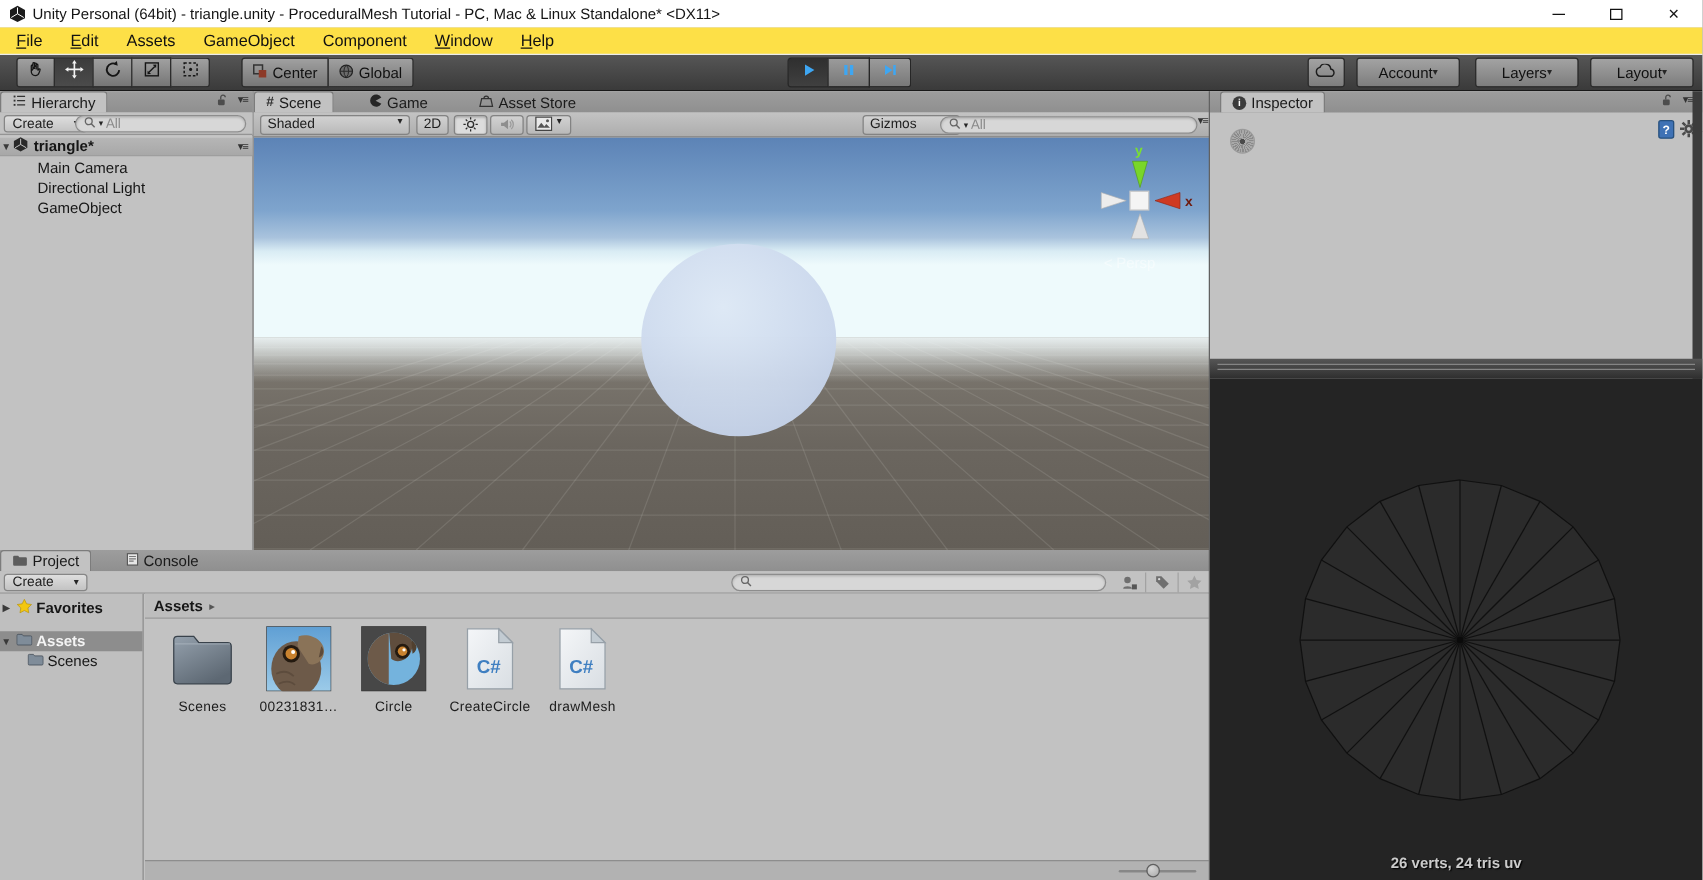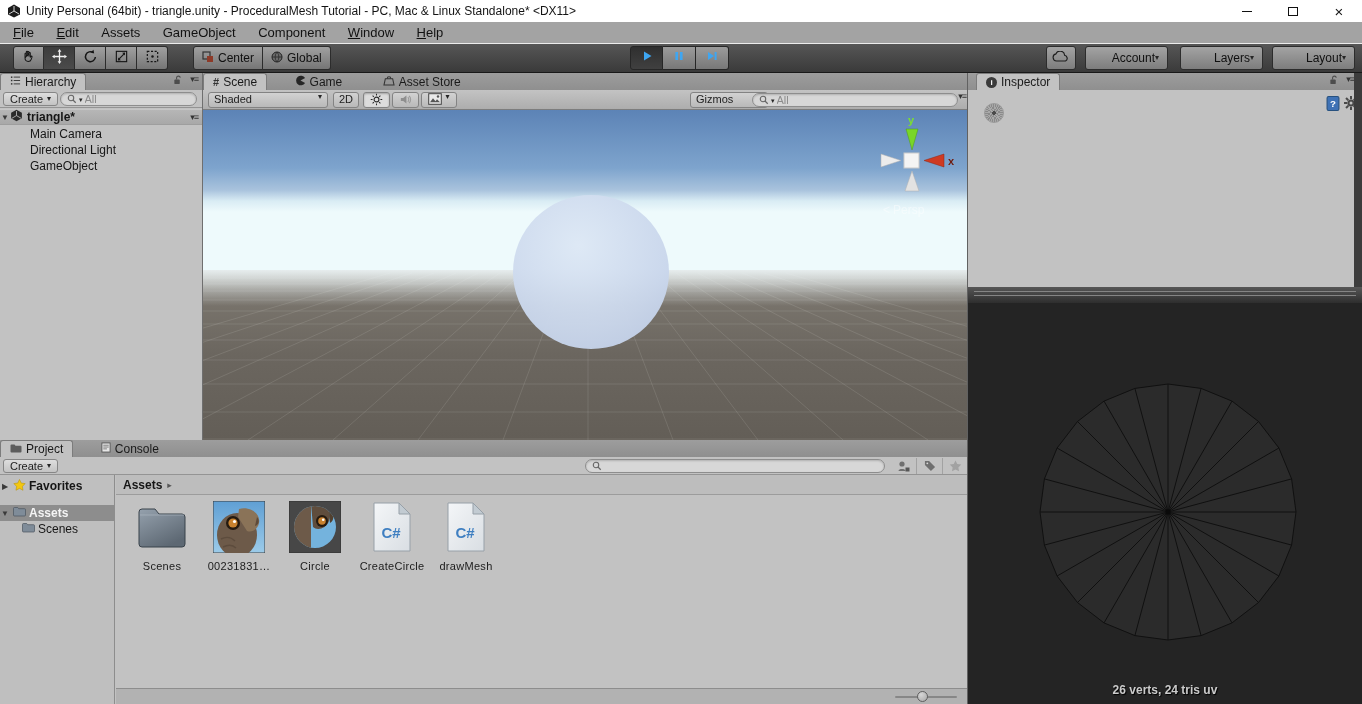--- a/index.html
+++ b/index.html
@@ -4,49 +4,49 @@
 <style>
   * { margin:0; padding:0; box-sizing:border-box; }
   html,body { width:1362px; height:704px; overflow:hidden; }
   body { font-family:"Liberation Sans", sans-serif; background:#c2c2c2; position:relative; color:#161616; }
   .abs { position:absolute; }
 
   
   #titlebar { left:0; top:0; width:1362px; height:22px; background:#ffffff; }
   #titlebar .title { position:absolute; left:26px; top:0; line-height:22px; font-size:12px; color:#141414; white-space:nowrap; }
   .winbtn { position:absolute; top:0; width:46px; height:22px; display:flex; align-items:center; justify-content:center; cursor:default; }
-  #menubar { left:0; top:22px; width:1362px; height:22px; background:#a3a3a3; border-bottom:1px solid #ececec; padding-left:4px; }
+  #menubar { left:0; top:22px; width:1362px; height:22px; background:#fde047; border-bottom:1px solid #ececec; padding-left:4px; }
   .menu-item { display:inline-block; padding:0 9px; line-height:21px; font-size:13px; color:#111; }
   .uf::first-letter { text-decoration:underline; }
 
   
   #toolbar { left:0; top:44px; width:1362px; height:29px; background:linear-gradient(#565656,#3a3a3a); border-bottom:1px solid #191919; }
   .tool-group { position:absolute; display:flex; }
   .tbtn { width:31px; height:24px; display:flex; align-items:center; justify-content:center; background:linear-gradient(#a0a0a0,#767676); border:1px solid #2c2c2c; border-left-width:0; }
   .tbtn:first-child { border-left-width:1px; border-radius:3px 0 0 3px; }
   .tbtn:last-child { border-radius:0 3px 3px 0; }
   .tbtn.active { background:linear-gradient(#3c3c3c,#4b4b4b); }
   .cgbtn { height:24px; display:flex; align-items:center; gap:4px; padding:0 8px; background:linear-gradient(#a0a0a0,#767676); border:1px solid #2c2c2c; border-left-width:0; font-size:12px; color:#101010; }
   .cgbtn:first-child { border-left-width:1px; border-radius:3px 0 0 3px; }
   .cgbtn:last-child { border-radius:0 3px 3px 0; }
   .pbtn { width:33px; height:24px; display:flex; align-items:center; justify-content:center; background:linear-gradient(#9b9b9b,#787878); border:1px solid #262626; border-left-width:0; }
   .pbtn:first-child { border-left-width:1px; border-radius:3px 0 0 3px; }
   .pbtn:last-child { border-radius:0 3px 3px 0; }
   .pbtn.active { background:linear-gradient(#2f2f2f,#404040); }
-  .ddbtn { position:absolute; height:24px; background:linear-gradient(#a3a3a3,#7d7d7d); border:1px solid #2c2c2c; border-radius:3px; display:flex; align-items:center; justify-content:flex-end; padding:0 8px; font-size:12px; color:#101010; }
+  .ddbtn { position:absolute; height:24px; background:linear-gradient(#a3a3a3,#7d7d7d); border:1px solid #2c2c2c; border-radius:3px; display:flex; align-items:center; justify-content:center; padding:0 8px; font-size:12px; color:#101010; }
   .caret { font-size:8px; color:#262626; line-height:1; }
 
   
   .panel { position:absolute; background:#c2c2c2; }
   .tabstrip { position:absolute; left:0; top:0; right:0; height:17px; background:linear-gradient(#9d9d9d,#8f8f8f); }
   .tab { display:inline-flex; align-items:center; gap:4px; height:17px; padding:0 9px; font-size:12px; color:#1a1a1a; vertical-align:top; }
   .tab.active { background:#c2c2c2; border:1px solid #7c7c7c; border-bottom:none; border-radius:3px 3px 0 0; }
   .pm { font-size:9px; color:#333; letter-spacing:-1px; line-height:1; }
   .subbar { position:absolute; left:0; right:0; height:18px; background:#c2c2c2; border-bottom:1px solid #949494; }
-  .minibtn { position:absolute; top:2px; height:14px; background:linear-gradient(#dedede,#c3c3c3); border:1px solid #868686; border-radius:3px; font-size:11px; color:#1d1d1d; display:inline-flex; align-items:center; gap:4px; padding:0 6px; }
+  .minibtn { position:absolute; top:2px; height:14px; background:linear-gradient(#dedede,#c3c3c3); border:1px solid #868686; border-radius:3px; font-size:11px; color:#1d1d1d; display:inline-flex; align-items:center; gap:16px; padding:0 6px; }
   .searchpill { position:absolute; height:14px; background:#d7d7d7; border:1px solid #8d8d8d; border-radius:8px; display:flex; align-items:center; padding:0 6px; gap:2px; box-shadow:inset 0 1px 2px rgba(0,0,0,.18); }
   .searchpill input { flex:1; min-width:0; border:0; background:transparent; outline:0; font-size:11px; color:#333; font-family:"Liberation Sans",sans-serif; }
   .searchpill input::placeholder { color:#8b8b8b; }
   .row { position:absolute; left:0; right:0; height:16px; display:flex; align-items:center; font-size:12px; color:#161616; }
   .lockbtn, .menubtn { position:absolute; top:2px; display:flex; align-items:center; }
 
   
   #hierarchy-panel { left:0; top:73px; width:203px; height:367px; border-right:1px solid #6f6f6f; }
   #hier-scene-row { top:36px; background:linear-gradient(#b6b6b6,#a8a8a8); border-top:1px solid #c6c6c6; border-bottom:1px solid #9e9e9e; }
 

